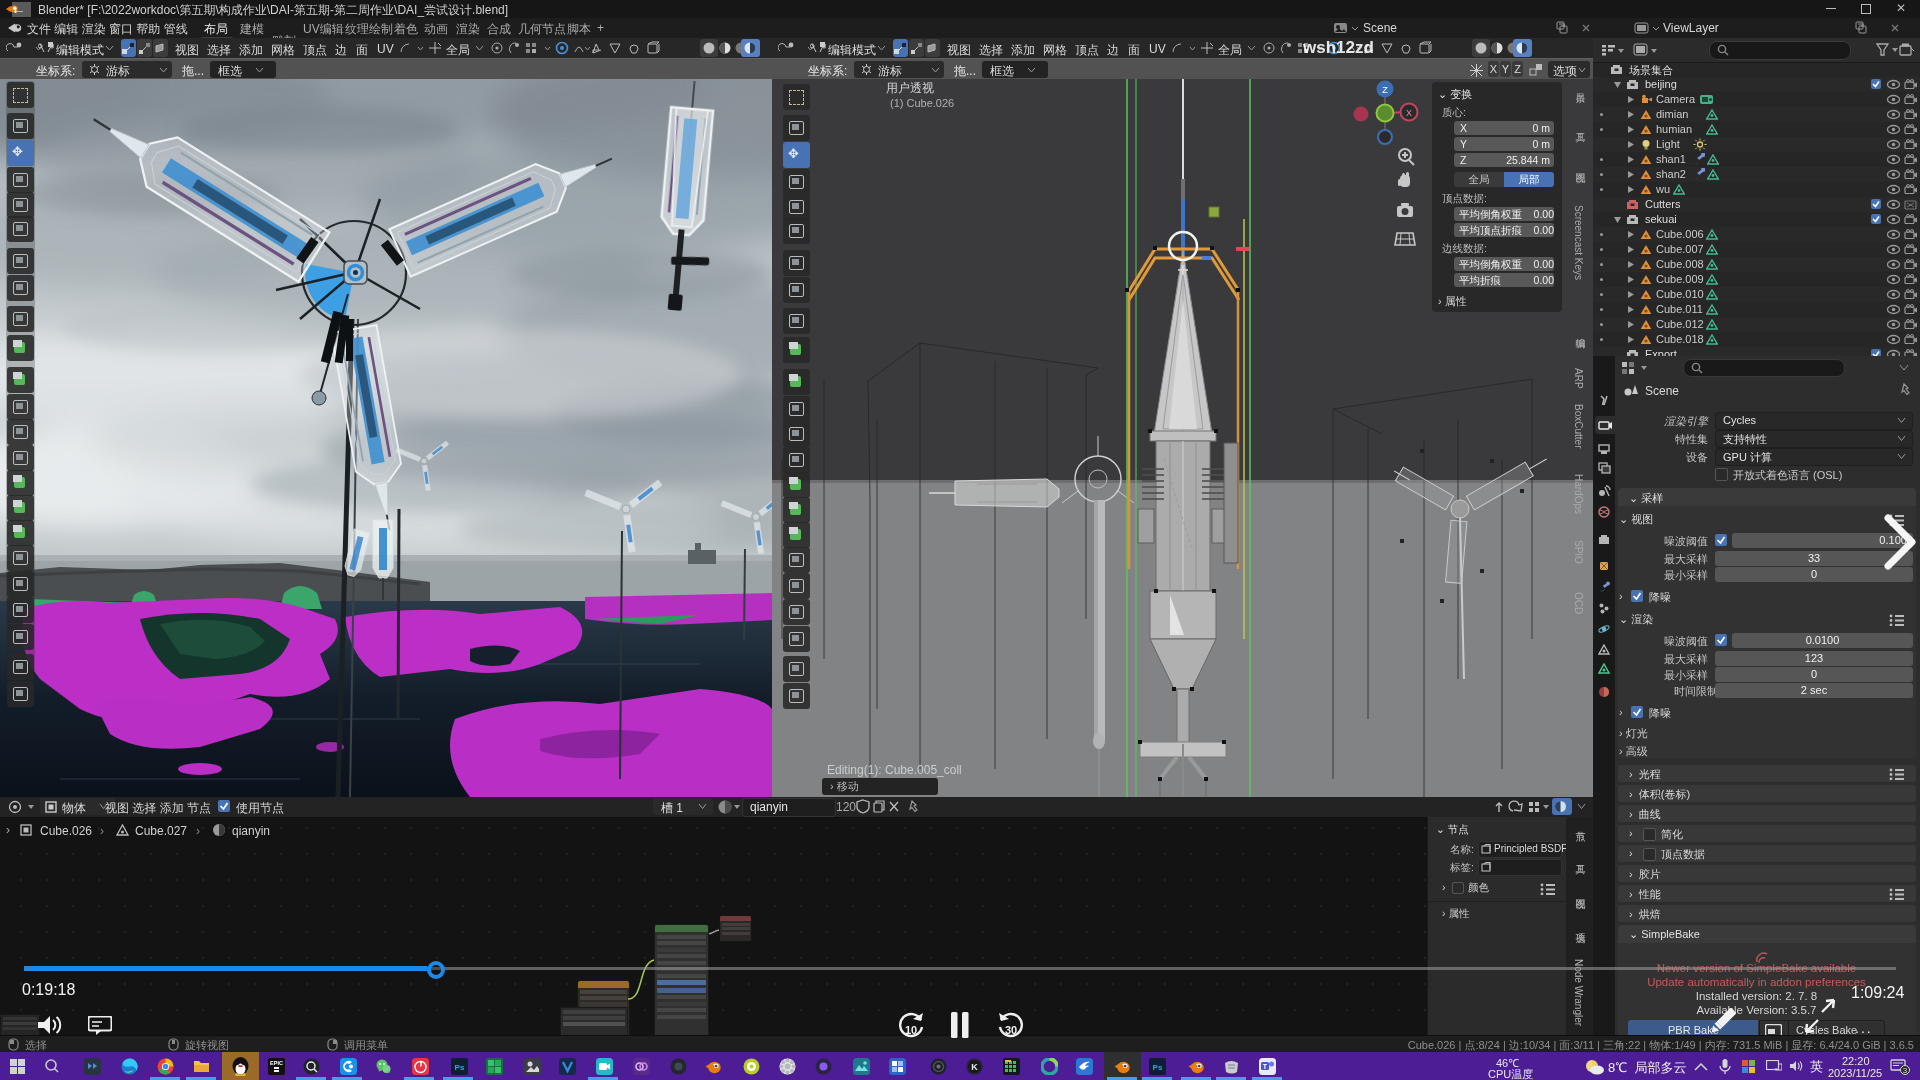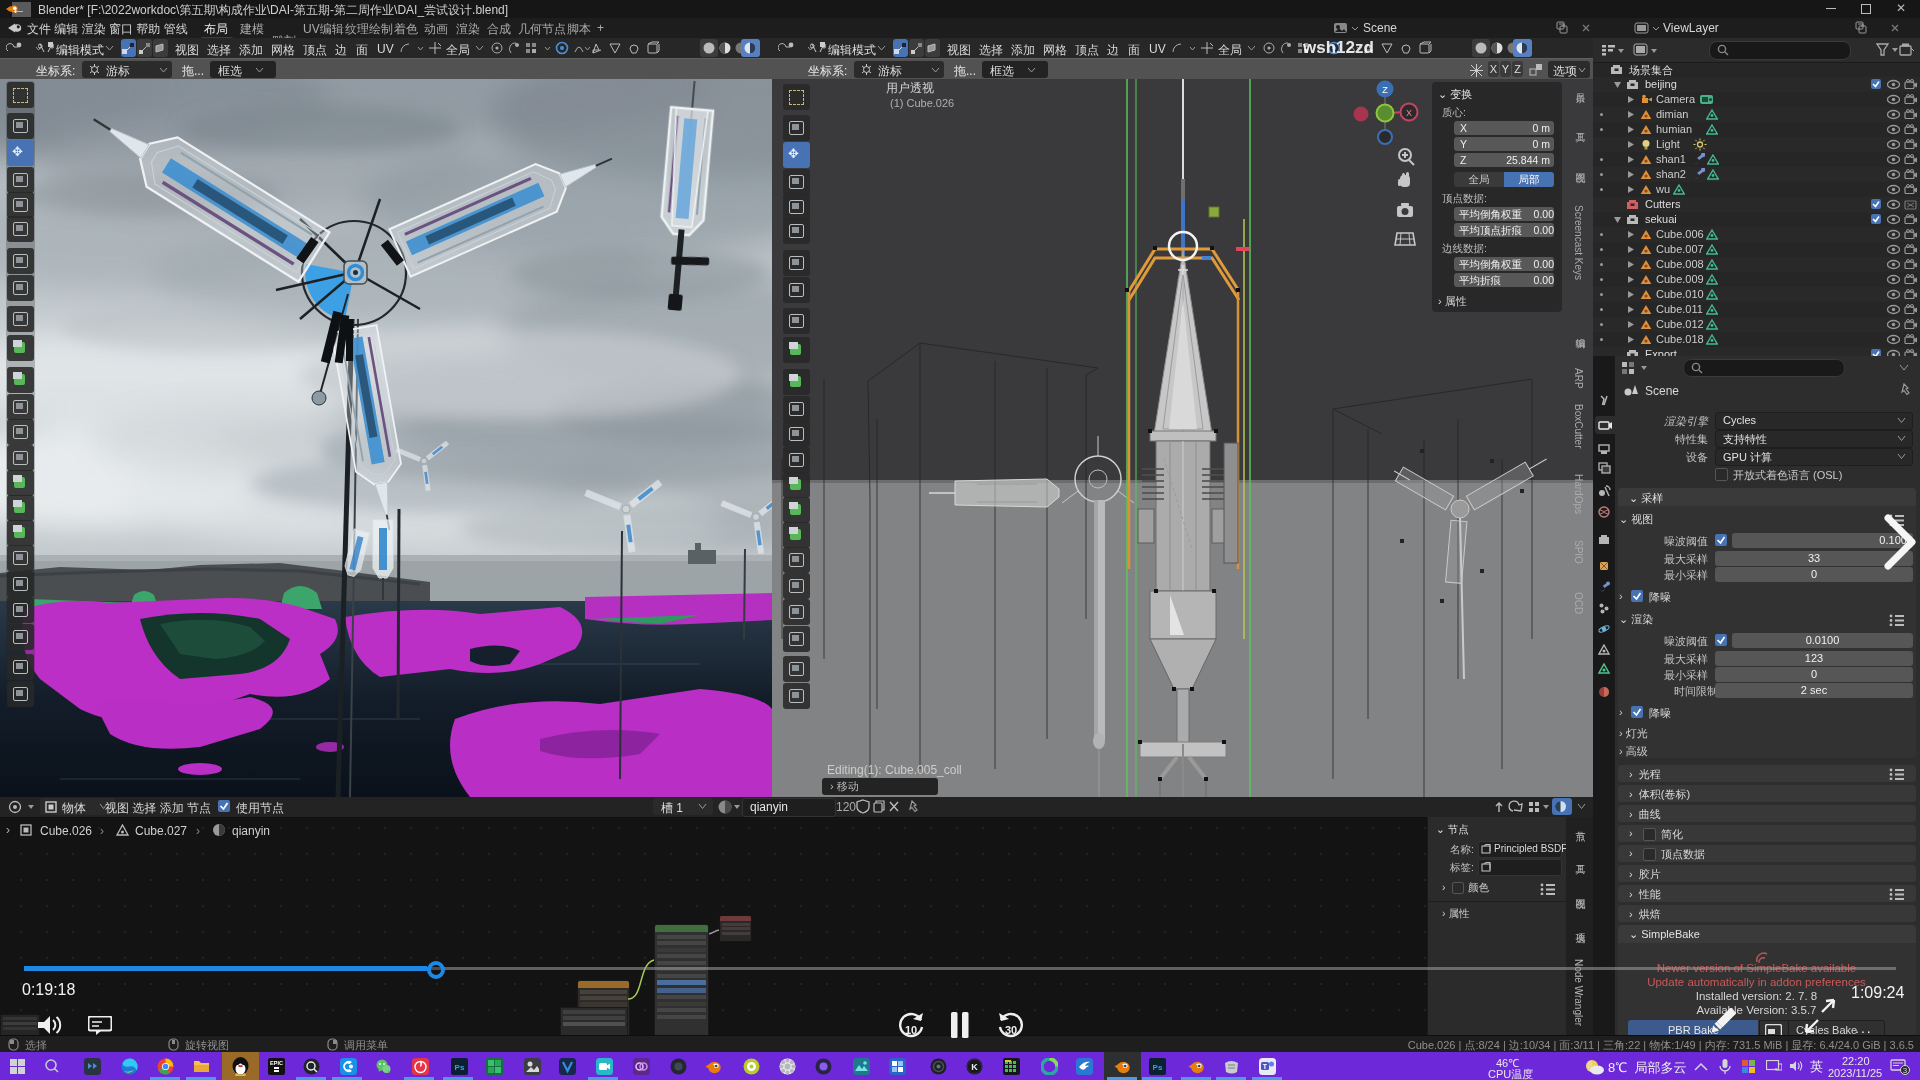--- a/index.html
+++ b/index.html
@@ -1723,21 +1723,21 @@
       </svg>
  <div class="abs txt" style="left:185px;top:2px;color:#909090;">旋转视图</div>
  <svg class="abs" style="left:327px;top:2px" width="11" height="13">
         <rect x="1" y="1" width="9" height="11" rx="4" fill="none" stroke="#8a8a8a" stroke-width="1.2"></rect>
         <rect x="6" y="2" width="4" height="4" fill="#8a8a8a"></rect>
       </svg>
  <div class="abs txt" style="left:344px;top:2px;color:#909090;">调用菜单</div>
  <div class="abs txt" style="right:6px;top:2px;color:#8e8e8e;">Cube.026 | 点:8/24 | 边:10/34 | 面:3/11 | 三角:22 | 物体:1/49 | 内存: 731.5 MiB | 显存: 6.4/24.0 GiB | 3.6.5</div>
 </div>
 
-<div class="abs" style="left:0;top:1052px;width:1920px;height:28px;background:#6d28d9;font-size:11px;">
+<div class="abs" style="left:0;top:1052px;width:1920px;height:28px;background:#4c1d95;font-size:11px;">
  <svg class="abs" style="left:10px;top:7px" width="15" height="15">
         <rect x="0" y="0" width="7" height="7" fill="#cfd3d6"></rect>
         <rect x="8" y="0" width="7" height="7" fill="#cfd3d6"></rect>
         <rect x="0" y="8" width="7" height="7" fill="#cfd3d6"></rect>
         <rect x="8" y="8" width="7" height="7" fill="#cfd3d6"></rect>
       </svg>
  <svg class="abs" style="left:44px;top:6px" width="16" height="16">
         <circle cx="7" cy="7" r="5" fill="none" stroke="#c5c9cc" stroke-width="1.6"></circle>
         <line x1="10.5" y1="10.5" x2="14" y2="14" stroke="#c5c9cc" stroke-width="1.6"></line>
       </svg>

